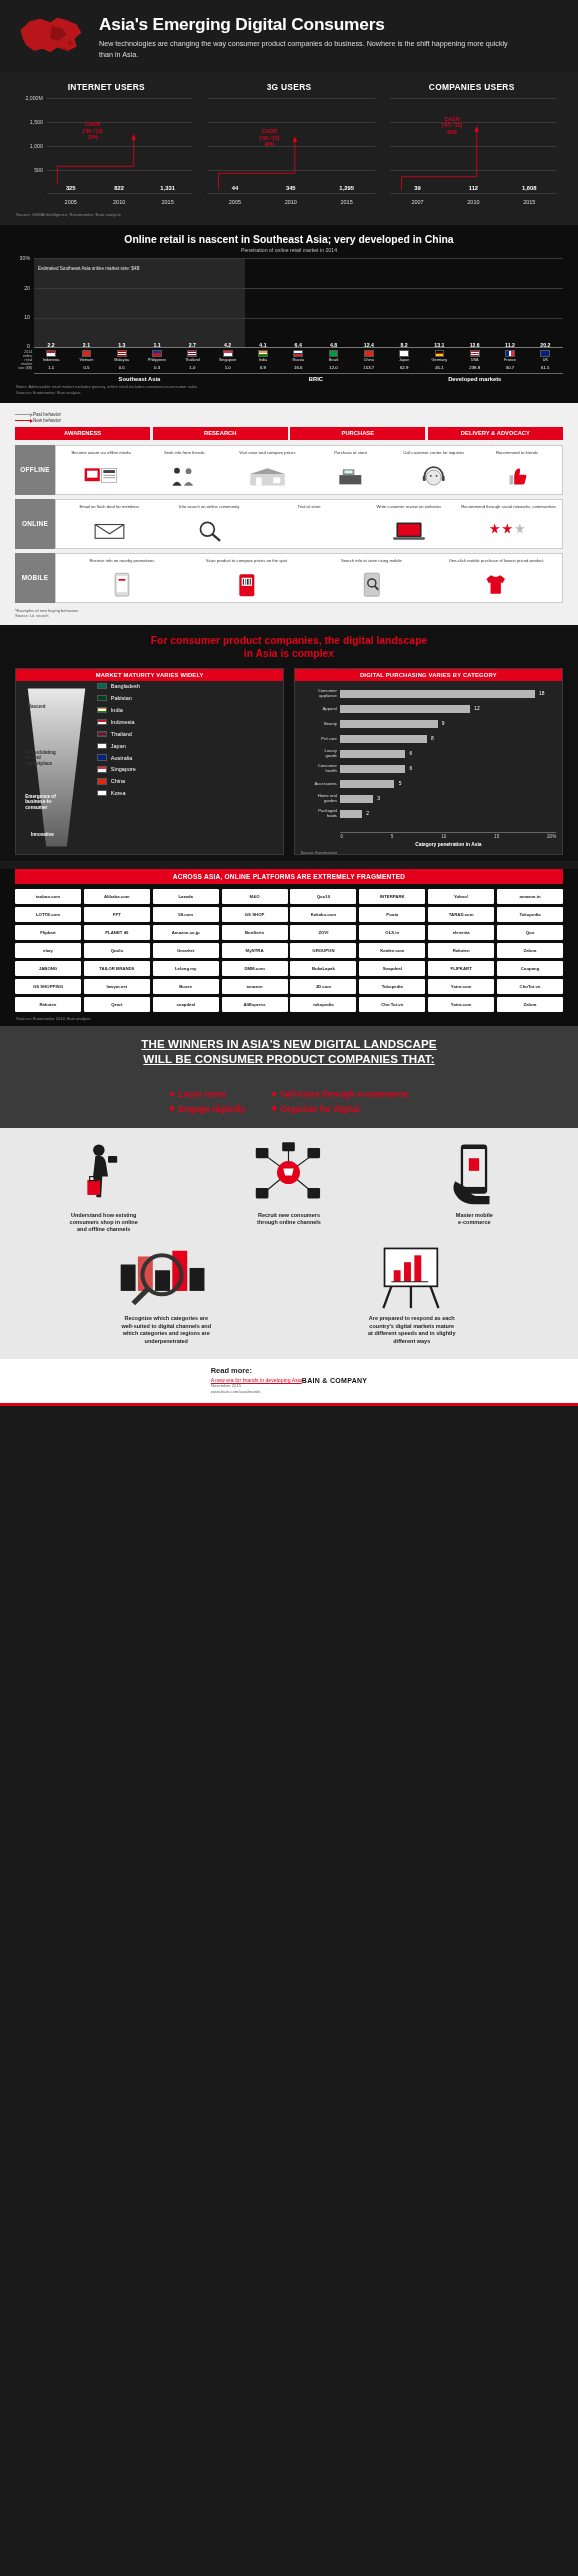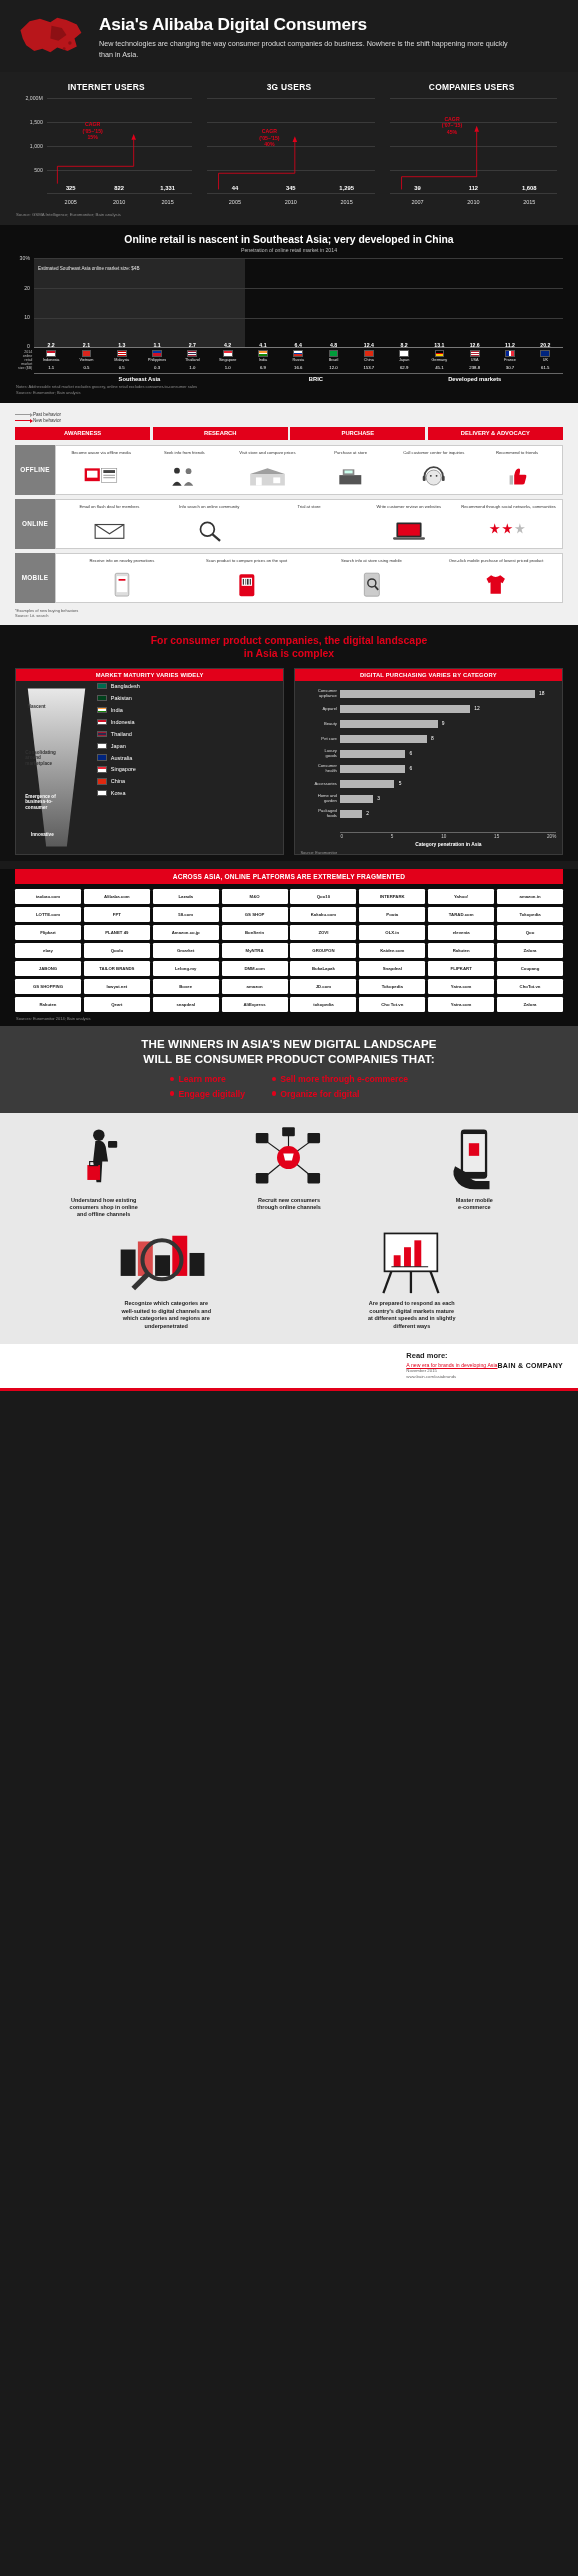--- a/index.html
+++ b/index.html
@@ -139,36 +139,36 @@
   .banner5 { background:#e2001a; color:#fff; text-align:center; font-size:6.6px; font-weight:bold; padding:4px 0; margin:8px 15px 5.8px 15px; letter-spacing:0.2px;}
   .logo-grid { display:grid; grid-template-columns:repeat(8, 1fr); gap:2.9px; padding:0 15px;}
   .logo {
     background:#fff; height:15px; border-radius:1.2px; display:flex; align-items:center; justify-content:center;
     font-size:4.3px; color:#222; font-weight:bold; overflow:hidden; padding:0 1.2px; text-align:center;
   }
   .src5 { font-size:4px; color:#8a8a8a; padding:4.6px 16px 0 16px;}
 
   
   .sec6 { background:#3b3b3b; padding:10.4px 0 9.3px 0; text-align:center;}
-  .sec6-title { font-size:11.6px; font-weight:bold; line-height:1.3; margin-bottom:7px; letter-spacing:0.1px;}
+  .sec6-title { font-size:11.6px; font-weight:bold; line-height:1.3; margin-bottom:22px; letter-spacing:0.1px;text-decoration:underline;}
   .bullets { display:inline-block; text-align:left;}
   .bullets-row { display:flex; gap:26.6px; }
   .bullet { color:#e2001a; font-size:8.7px; font-weight:bold; margin-bottom:4.6px; display:flex; align-items:center; gap:4px;}
   .bullet .dot { width:4.6px; height:4.6px; background:#e2001a; border-radius:50%;}
 
   
   .sec7 { background:#e8e8e8; color:#222; padding:10.4px 15px 5.8px 15px;}
   .pict-row { display:flex; gap:8px; margin-bottom:8px;}
   .pict { flex:1; text-align:center;}
   .pict-art { height:69px; display:flex; align-items:flex-end; justify-content:center;}
   .pict-cap { font-size:5.5px; font-weight:bold; color:#222; line-height:1.35; margin-top:4.6px;}
   .pict-row2 { display:flex; gap:23px; padding:0 40px;}
 
   
-  .footer { background:#fff; color:#222; padding:7px 15px 8px 15px; display:flex; align-items:center; justify-content:flex-end;}
+  .footer { background:#fff; color:#222; padding:7px 15px 8px 15px; display:flex; align-items:center; justify-content:center;}
   .foot-left { font-size:5.2px;}
   .read-more { font-size:7.5px; font-weight:bold; margin-bottom:2.3px;}
   .foot-link { color:#e2001a; font-size:5.2px; text-decoration:underline;}
   .foot-meta { font-size:4.3px; color:#666; line-height:1.4;}
   .bain { font-size:7px; font-weight:bold; letter-spacing:0.3px; color:#111;}
   .redbar { height:2.9px; background:#e2001a;}
 </style>
 </head>
 <body>
 
@@ -177,21 +177,21 @@
   <div class="header">
     <div class="header-map">
       <svg viewBox="0 0 120 78">
         <path fill="#b8161b" d="M6 30 L22 14 L40 10 L58 16 L70 8 L86 12 L104 20 L112 34 L100 44 L104 58 L88 66 L70 60 L58 68 L44 62 L30 66 L16 56 L10 44 Z"></path>
         <path fill="#8d1014" d="M60 22 L78 26 L86 38 L72 48 L58 44 Z"></path>
         <circle cx="92" cy="52" r="3" fill="#8d1014"></circle>
         <circle cx="82" cy="62" r="2.5" fill="#8d1014"></circle>
       </svg>
     </div>
     <div class="header-text">
-      <div class="header-title">Asia's Alibaba Digital Consumers</div>
+      <div class="header-title">Asia's Emerging Digital Consumers</div>
       <div class="header-sub">New technologies are changing the way consumer product companies do business. Nowhere is the shift happening more quickly than in Asia.</div>
     </div>
   </div>
 
   <div class="sec1">
     <div class="three-cols">
 
       <div class="col3">
         <div class="col3-title">INTERNET USERS</div>
         <div class="chart1-wrap">

